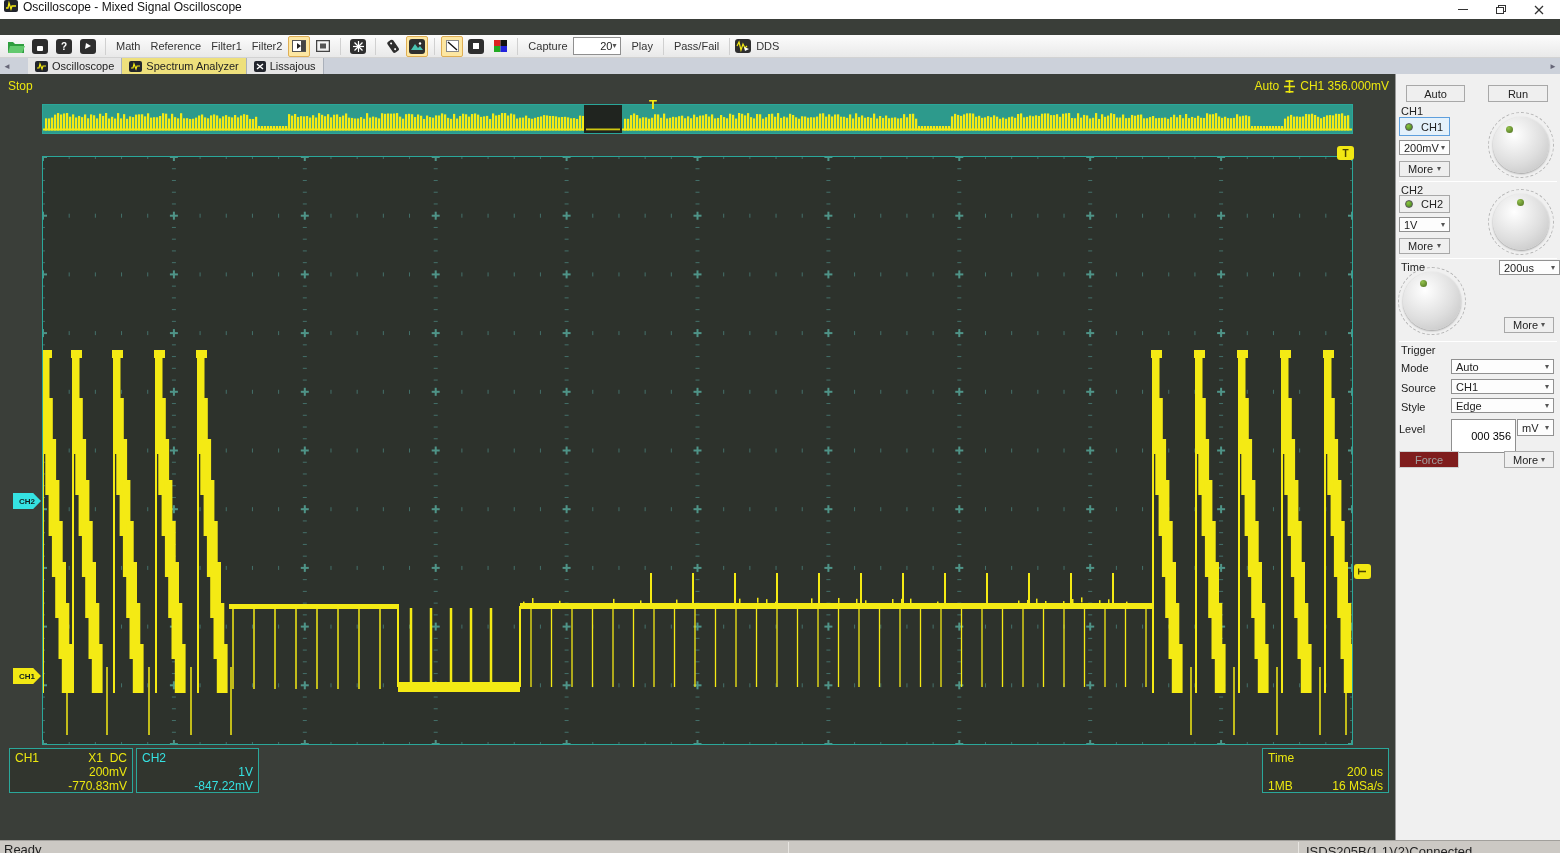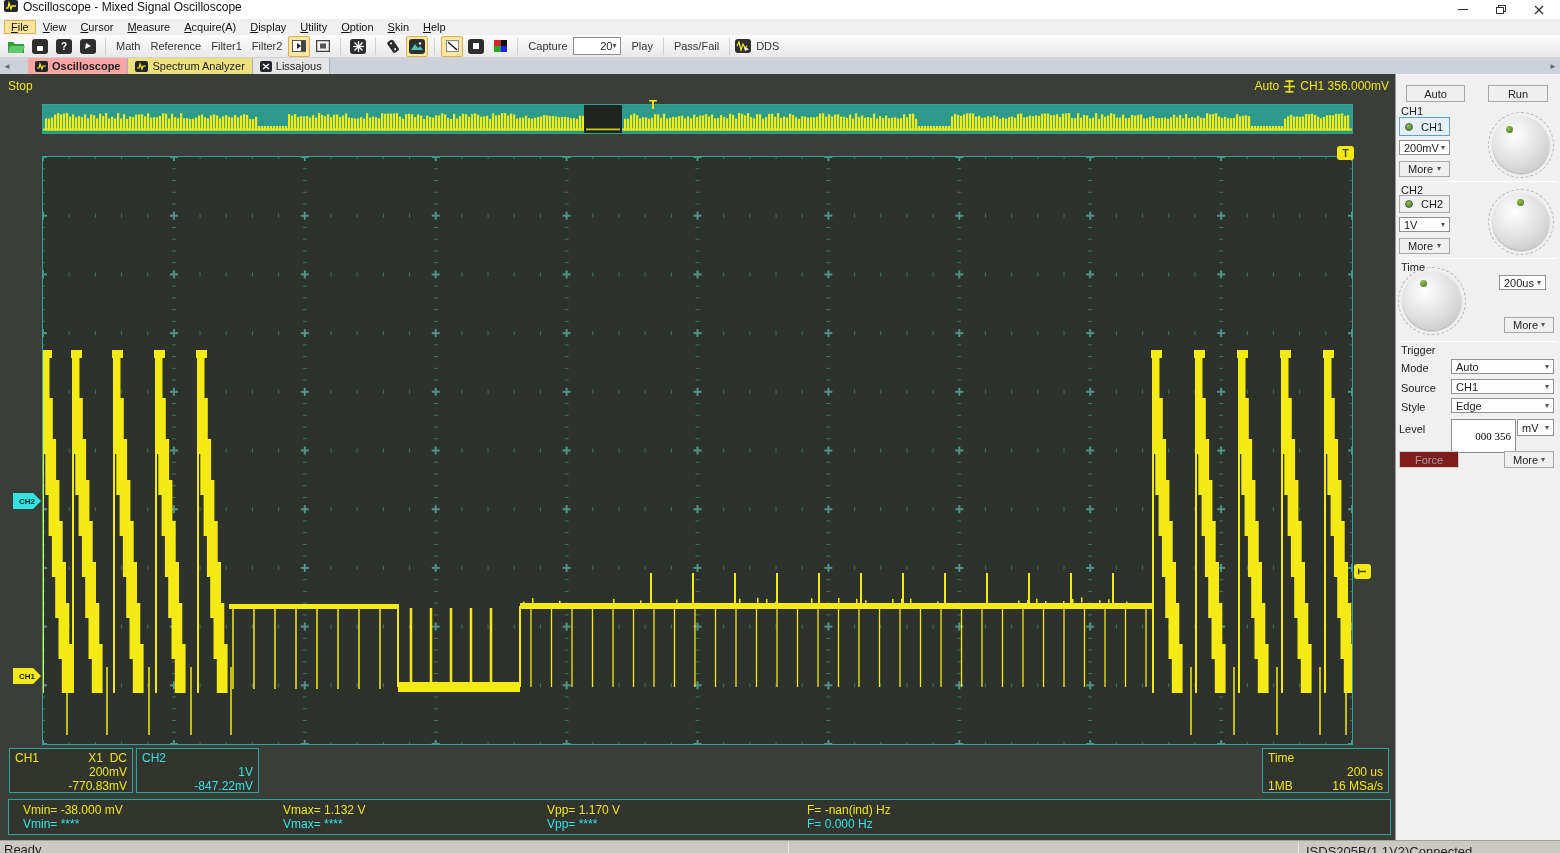--- a/index.html
+++ b/index.html
@@ -27,21 +27,21 @@
 .hl{background:#fde7a2;border:1px solid #dfae54;border-radius:2px}
 .tsep{width:1px;height:17px;background:#d0d0d0;margin:0 5px}
 .tlabel{font-size:11px;color:#333;padding:0 5px}
 .combo{background:#fff;border:1px solid #8f8f8f;height:18px;display:flex;align-items:center;justify-content:flex-end;padding:0 3px;font-size:11px}
 .darr{font-size:8px;color:#555;line-height:8px}
 
 
 #tabbar{left:0;top:58px;width:1560px;height:16px;background:#ccd1da;display:flex;align-items:flex-end}
 .tab{height:16px;display:flex;align-items:center;padding:0 7px;font-size:11px;color:#222;border-right:1px solid #aab0ba}
 .tab .tico{margin-right:4px}
-.tab.active{background:#fca5a5;font-weight:bold}
+.tab.active{background:#e5e5e5;font-weight:normal}
 .tab.yellow{background:#eee07c}
 .tab.green{background:#e5e5e5}
 .navarr{color:#667;font-size:8px;width:14px;height:16px;display:flex;align-items:center;justify-content:center}
 
 
 #darkarea{left:0;top:74px;width:1395px;height:766px;background:#3a3e39}
 .ytxt{color:#ece70f;font-size:12px}
 .ctxt{color:#35e2e2;font-size:12px}
 #runstate{left:8px;top:5px}
 #trigreadout{right:6px;top:5px;display:flex;align-items:center;gap:5px}
@@ -63,21 +63,21 @@
 .dd{position:absolute;background:#fdfdfd;border:1px solid #919191;display:flex;align-items:center;justify-content:space-between;padding:0 4px;font-size:11px}
 .morebtn{justify-content:space-between;padding:0 8px}
 .grp{position:absolute;font-size:11px;color:#222}
 .sepln{position:absolute;left:3px;width:158px;height:1px;background:#dcdcdc;border-bottom:1px solid #fff}
 .knob{position:absolute;border-radius:50%;background:radial-gradient(circle at 38% 32%,#ffffff,#dedede 55%,#bdbdbd);box-shadow:0 1px 2px rgba(0,0,0,.35)}
 .knob .dot{position:absolute;width:7px;height:7px;border-radius:50%;background:radial-gradient(circle at 35% 30%,#93c24d,#4c6d1e)}
 .tickring{position:absolute;border-radius:50%;border:1px dashed #b5b5b5}
 .led{width:8px;height:8px;border-radius:50%;background:radial-gradient(circle at 35% 30%,#8cc63f,#3e7d1e);border:1px solid #5a5a5a}
 .toggle{position:absolute;display:flex;align-items:center;gap:8px;padding-left:5px;font-size:11px;background:#efefef;border:1px solid #a8a8a8}
 .toggle.sel{background:#e4f1fb;border:1px solid #5e9fdd}
-.lvl{position:absolute;border:1px solid #8f8f8f;background:#fff;font-size:11px;text-align:right;padding:16px 4px;font-family:Liberation Serif, serif}
+.lvl{position:absolute;border:1px solid #8f8f8f;background:#fff;font-size:11px;text-align:right;padding:16px 4px;font-family:Liberation Sans, sans-serif}
 .plabel{position:absolute;font-size:11px;color:#222}
 
 
 #statusbar{left:0;top:840px;width:1560px;height:13px;background:#ccc9c4;border-top:1px solid #a2a09c;font-size:13px;color:#222}
 .sdiv{position:absolute;top:1px;width:1px;height:11px;background:#b0aeaa;border-right:1px solid #e8e6e2}
 </style>
 </head>
 <body>
 
 <div id="win">
@@ -100,32 +100,20 @@
         </div>
       <div class="capbtn">
           <svg width="10" height="10">
             <line x1="1" y1="1" x2="9" y2="9" stroke="#333" stroke-width="1.2"></line>
             <line x1="9" y1="1" x2="1" y2="9" stroke="#333" stroke-width="1.2"></line>
           </svg>
         </div>
     </div>
   </div>
 
-  <div id="menubar" class="abs">
-    <span class="menu-item active">File</span>
-    <span class="menu-item">View</span>
-    <span class="menu-item">Cursor</span>
-    <span class="menu-item">Measure</span>
-    <span class="menu-item">Acquire(A)</span>
-    <span class="menu-item">Display</span>
-    <span class="menu-item">Utility</span>
-    <span class="menu-item">Option</span>
-    <span class="menu-item">Skin</span>
-    <span class="menu-item">Help</span>
-  </div>
 
   <div id="toolbar" class="abs">
     <div class="ic">
         <svg width="17" height="13">
           <path d="M0,2 h5 l2,2 h9 v9 h-16 z" fill="#2f9e3f"></path>
           <path d="M2,6 h15 l-3,7 h-14 z" fill="#63c96e"></path>
         </svg>
       </div>
     <div class="ic">
         <div class="dk">
@@ -2304,30 +2292,20 @@
     </div>
     <div class="infobox abs ytxt" style="left:1262px;top:674px;width:127px;height:45px">
       <div>Time</div>
       <div class="r">200 us</div>
       <div class="sb">
           <span>1MB</span>
           <span>16 MSa/s</span>
         </div>
     </div>
 
-    <div id="measure" class="abs">
-      <span class="ytxt" style="left:14px;top:3px">Vmin= -38.000 mV</span>
-      <span class="ytxt" style="left:274px;top:3px">Vmax= 1.132 V</span>
-      <span class="ytxt" style="left:538px;top:3px">Vpp= 1.170 V</span>
-      <span class="ytxt" style="left:798px;top:3px">F= -nan(ind) Hz</span>
-      <span class="ctxt" style="left:14px;top:17px">Vmin= ****</span>
-      <span class="ctxt" style="left:274px;top:17px">Vmax= ****</span>
-      <span class="ctxt" style="left:538px;top:17px">Vpp= ****</span>
-      <span class="ctxt" style="left:798px;top:17px">F= 0.000 Hz</span>
-    </div>
   </div>
 
   <div id="panel" class="abs">
     <div class="btn" style="left:10px;top:11px;width:59px;height:17px">Auto</div>
     <div class="btn" style="left:92px;top:11px;width:60px;height:17px">Run</div>
 
     <span class="grp" style="left:5px;top:31px">CH1</span>
     <div class="toggle sel" style="left:3px;top:43px;width:51px;height:19px">
         <span class="led"></span>
         <span>CH1</span>
@@ -2363,21 +2341,21 @@
     <div class="knob" style="left:97px;top:120px;width:56px;height:56px">
         <span class="dot" style="left:24px;top:5px"></span>
       </div>
     <div class="sepln" style="top:184px"></div>
 
     <span class="grp" style="left:5px;top:187px">Time</span>
     <div class="tickring" style="left:2px;top:193px;width:68px;height:68px"></div>
     <div class="knob" style="left:7px;top:198px;width:58px;height:58px">
         <span class="dot" style="left:17px;top:8px"></span>
       </div>
-    <div class="dd" style="left:103px;top:201px;width:47px;height:15px">
+    <div class="dd" style="left:103px;top:186px;width:61px;height:15px">
         <span>200us</span>
         <span class="darr">▾</span>
       </div>
     <div class="btn morebtn" style="left:108px;top:243px;width:50px;height:16px">
         <span>More</span>
         <span class="darr">▾</span>
       </div>
     <div class="sepln" style="top:267px"></div>
 
     <span class="grp" style="left:5px;top:270px">Trigger</span>

